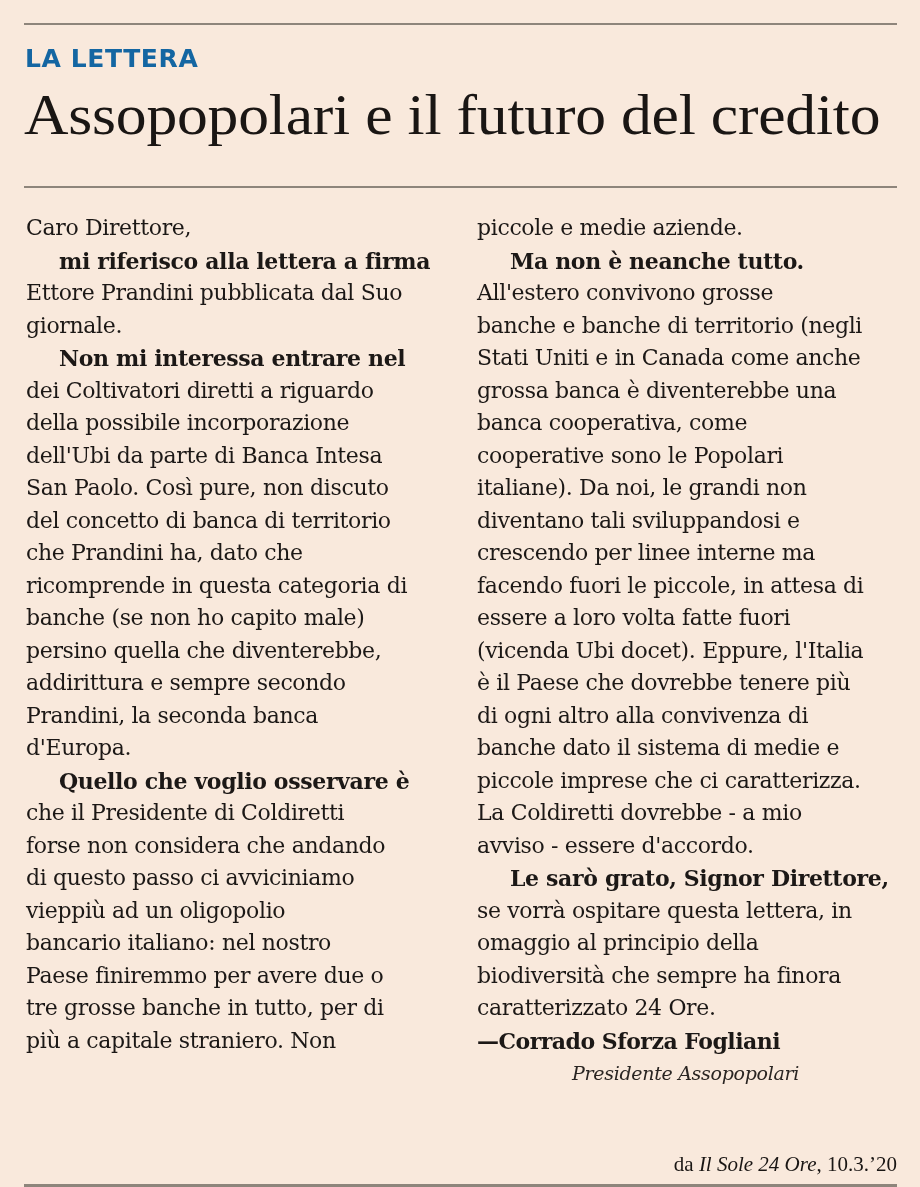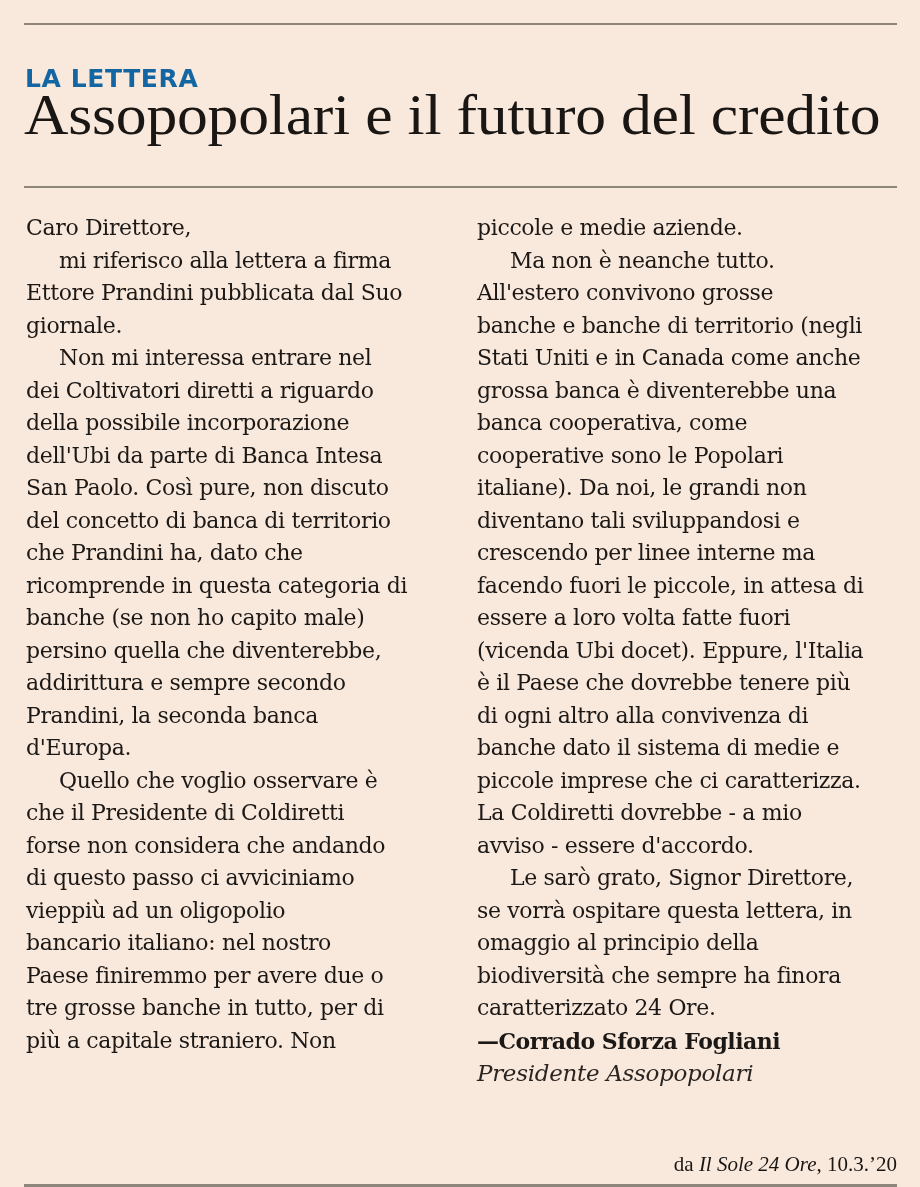--- a/index.html
+++ b/index.html
@@ -30,21 +30,20 @@
       position: absolute;
       left: 25px;
       top: 44px;
       font-family: "DejaVu Sans", "Liberation Sans", sans-serif;
       font-weight: bold;
       font-size: 25px;
       letter-spacing: 0.6px;
       color: #1466a2;
       line-height: 30px;
       white-space: nowrap;
-      margin-top: 20px;
     }
     .headline {
       position: absolute;
       left: 24px;
       top: 82px;
       font-family: "Liberation Serif", "DejaVu Serif", serif;
       font-weight: normal;
       font-size: 57px;
       line-height: 66px;
       color: #1a1614;
@@ -63,32 +62,32 @@
 
     .line {
       font-family: "DejaVu Serif", "Liberation Serif", serif;
       font-size: 22px;
       line-height: 32.5px;
       height: 32.5px;
       white-space: nowrap;
       letter-spacing: -0.35px;
       color: #1c1816;
     }
-    .line.indent { padding-left: 33px; }
+    .line.indent { padding-left: 33px; font-weight: bold; }
 
     .signature {
       text-align: left;
       font-weight: bold;
       padding-right: 2px;
       letter-spacing: -0.5px;
     }
     .role {
-      text-align: left;
+      text-align: center;
       font-style: italic;
-      font-size: 23px;
+      font-size: 19px;
       padding-right: 3px;
       letter-spacing: -0.3px;
       color: #2a2522;
     }
     .source {
       position: absolute;
       right: 23px;
       top: 1151px;
       font-family: "Liberation Serif", "DejaVu Serif", serif;
       font-size: 21px;

